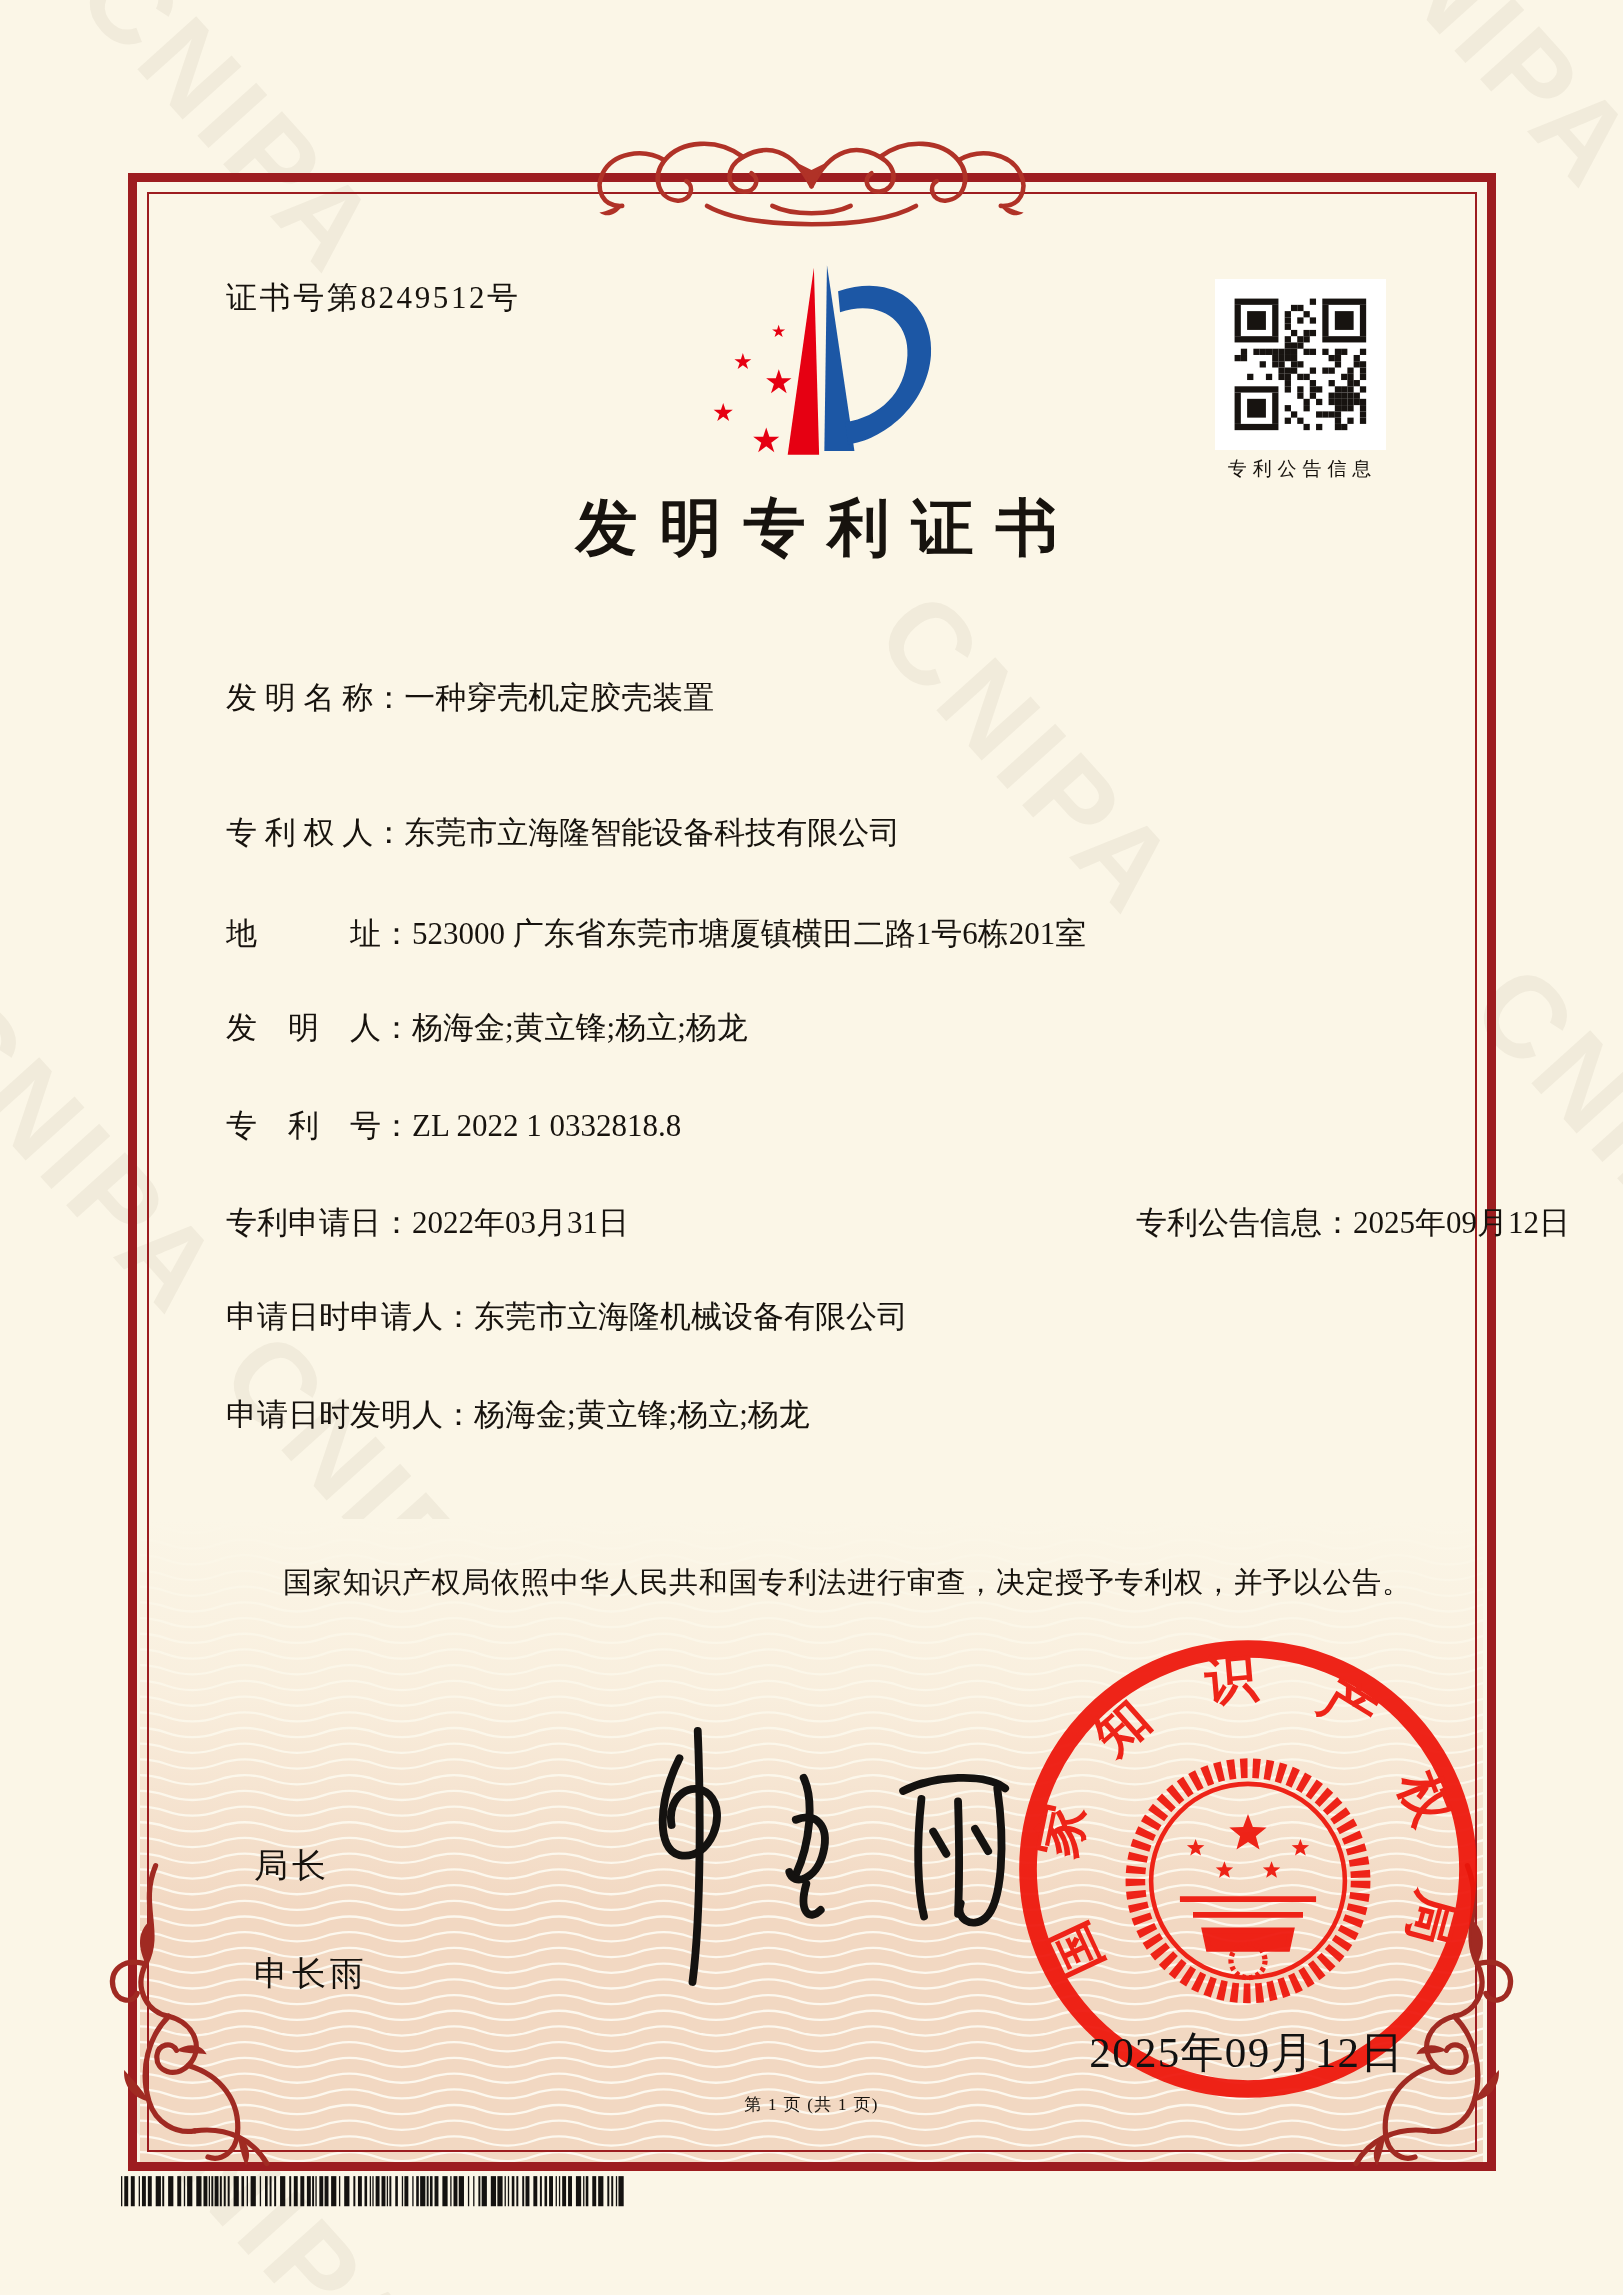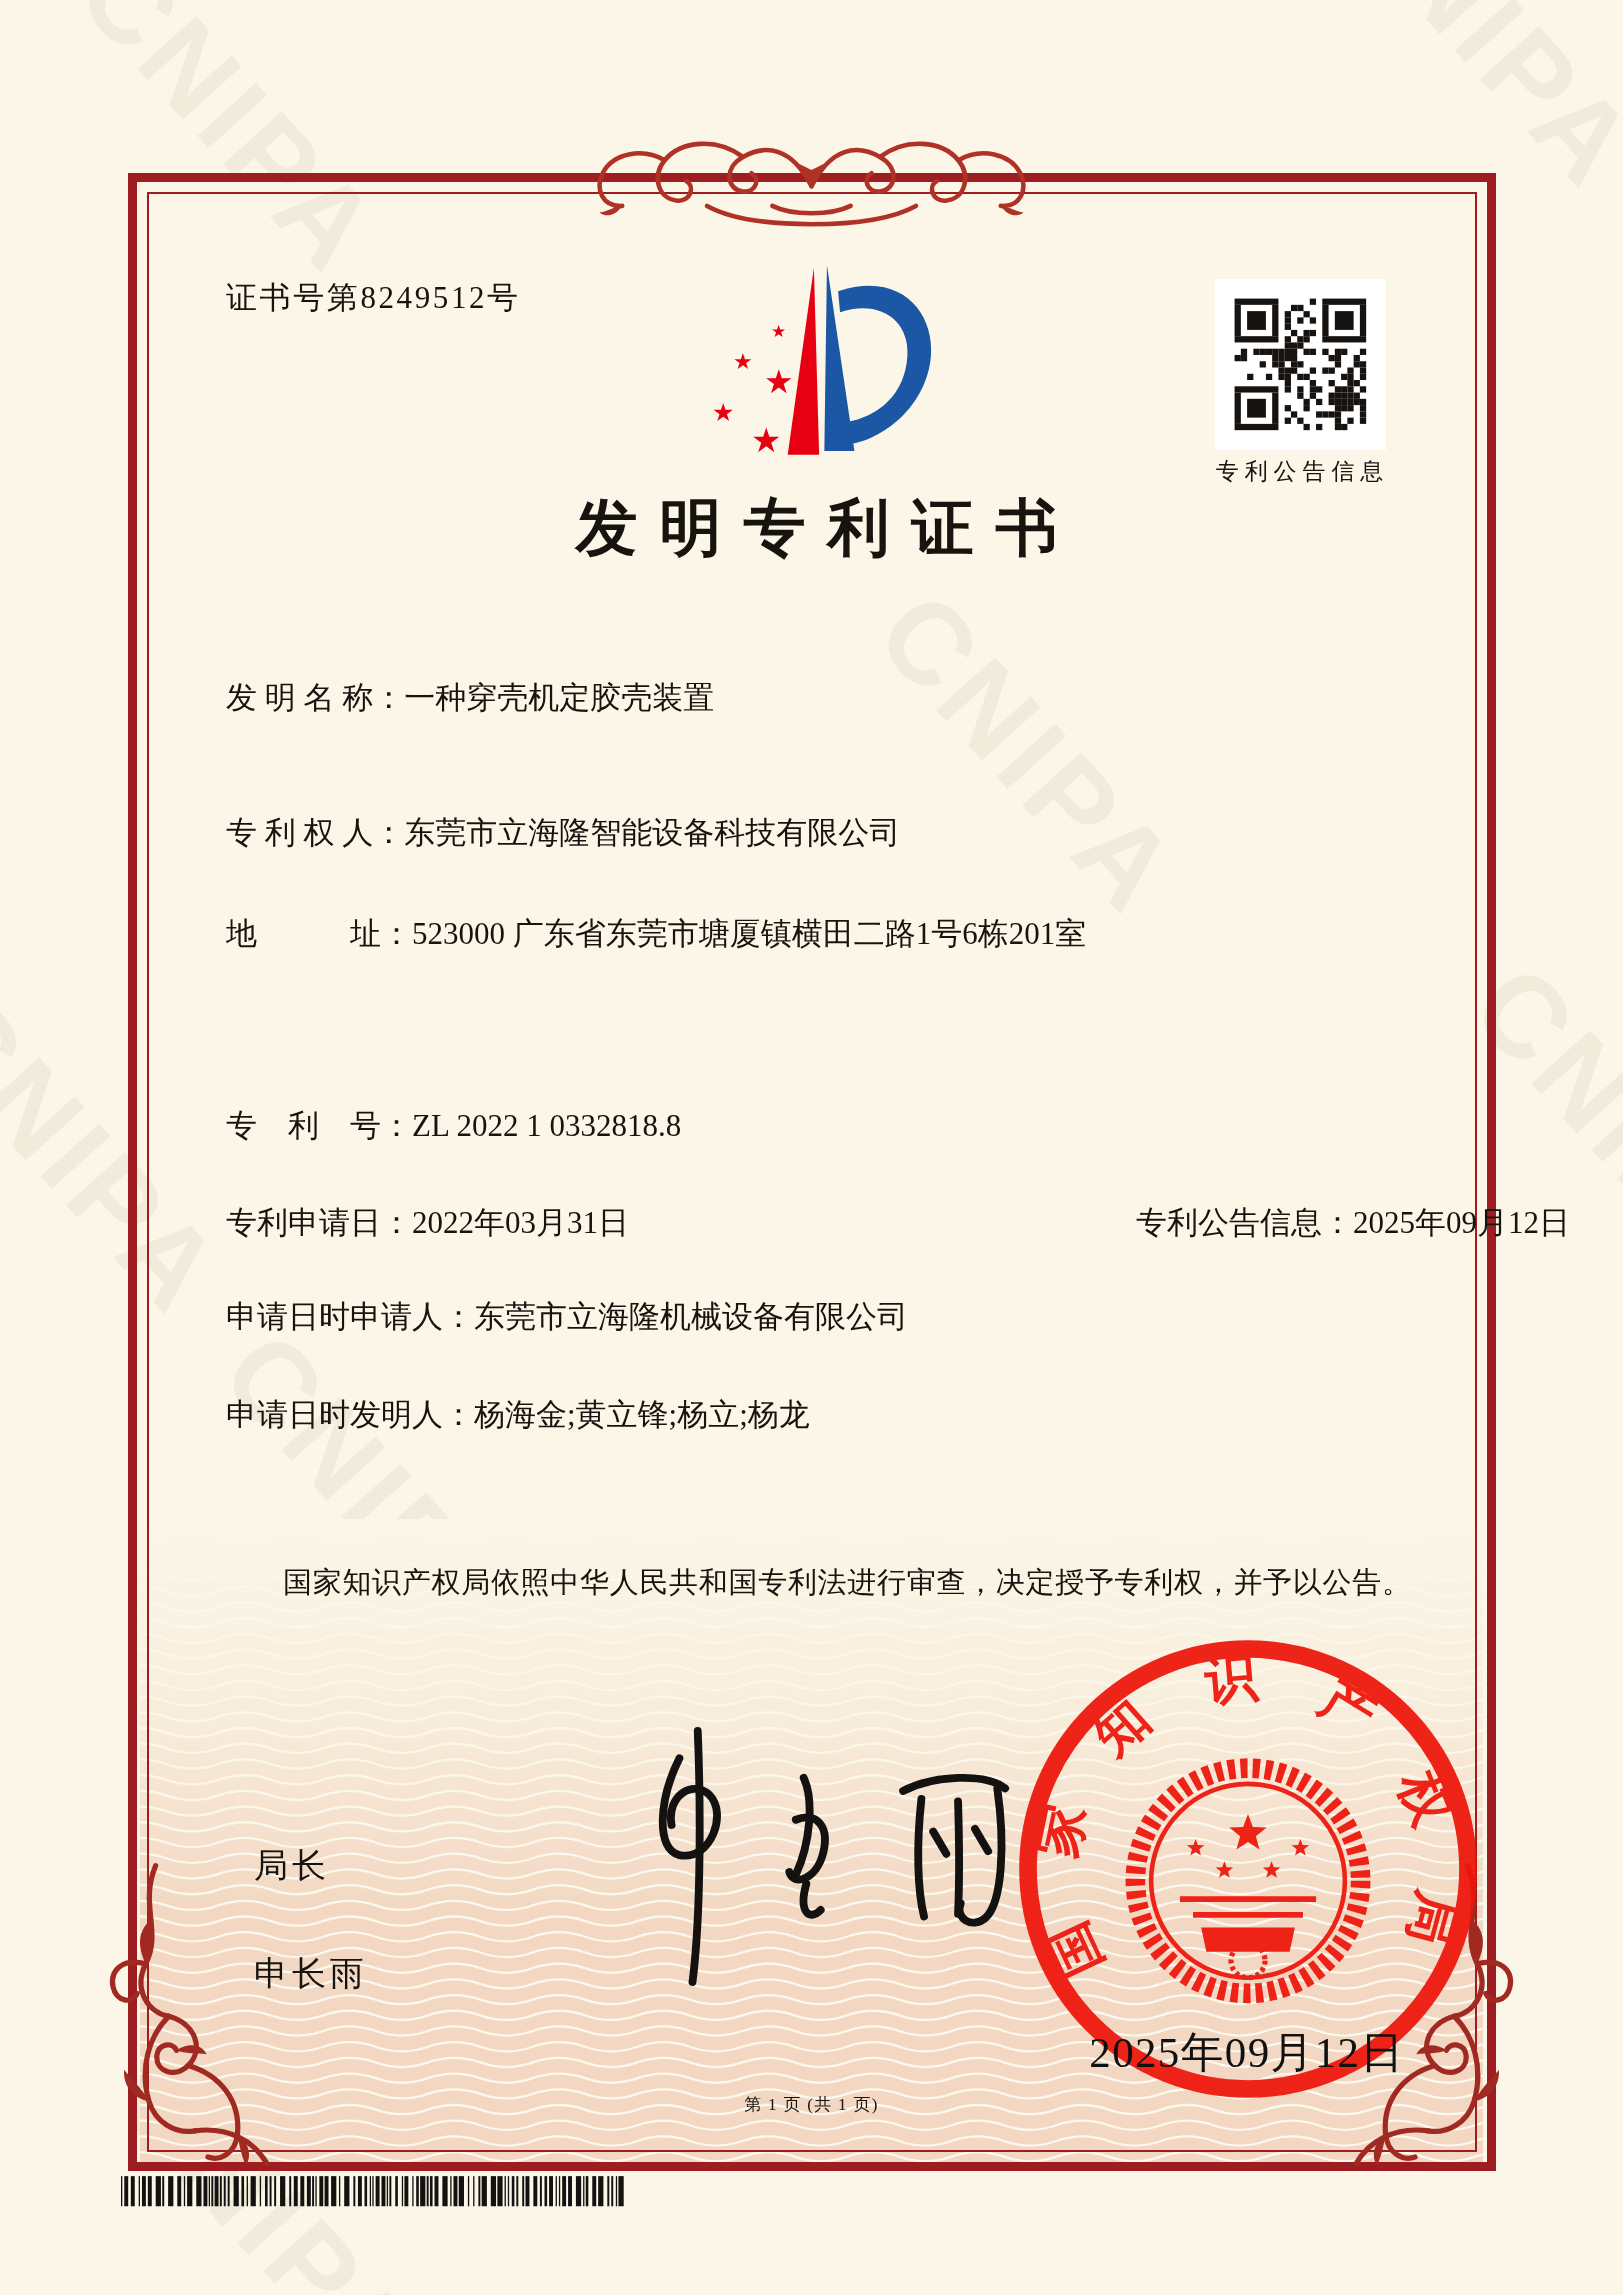--- a/index.html
+++ b/index.html
@@ -19,21 +19,21 @@
   
   .frame-outer{left:128px;top:173px;width:1368px;height:1998px;border:9.2px solid #9d1d20;box-sizing:border-box;}
   .frame-inner{left:147px;top:192px;width:1330px;height:1960px;border:2.6px solid #9d1d20;box-sizing:border-box;}
   
   #wavezone{left:140px;top:1519px;width:1343px;height:651px;overflow:hidden;}
   #wavefade{left:0;top:0;width:100%;height:60%;
     background:linear-gradient(to bottom,rgba(251,246,231,1) 0%,rgba(251,246,231,0.75) 45%,rgba(251,246,231,0) 100%);}
   
   .certno{left:226px;top:277px;font-size:31px;letter-spacing:2.6px;}
   .qr-panel{left:1215px;top:279px;width:171px;height:171px;background:#fff;}
-  .qr-caption{left:1198px;top:456px;width:209px;text-align:center;font-size:23px;letter-spacing:5.9px;}
+  .qr-caption{left:1198px;top:456px;width:209px;text-align:center;font-size:19px;letter-spacing:5.9px;}
   .title{left:0;top:486px;width:1623px;text-align:center;font-size:62px;font-weight:600;letter-spacing:22px;white-space:nowrap;margin-left:16px;}
   .row{position:absolute;left:226px;font-size:31px;white-space:nowrap;}
   .row .lbl{display:inline-block;}
   .col2{position:absolute;left:910px;top:0;font-size:31px;white-space:nowrap;}
   .legal{position:absolute;font-size:29px;white-space:nowrap;letter-spacing:0.7px;}
   .signer{left:254px;font-size:34px;letter-spacing:3.9px;margin-top:36px;}
   .footer{left:0;top:2093px;width:1623px;text-align:center;font-size:17px;letter-spacing:1.3px;}
   .sealdate{left:1018px;top:2024px;width:458px;text-align:center;font-size:43px;letter-spacing:1.3px;color:#111;z-index:6;}
   .star{position:absolute;color:#e60012;line-height:1;font-family:"DejaVu Sans",sans-serif;}
   svg{display:block;}
@@ -311,20 +311,23 @@
 
   <div class="row" style="top:677px;">
     <span class="lbl">发 明 名 称：</span><span>一种穿壳机定胶壳装置</span>
   </div>
   <div class="row" style="top:812px;">
     <span class="lbl">专 利 权 人：</span><span>东莞市立海隆智能设备科技有限公司</span>
   </div>
   <div class="row" style="top:913px;">
     <span class="lbl">地　　　址：</span><span>523000 广东省东莞市塘厦镇横田二路1号6栋201室</span>
   </div>
+  <div class="row" style="top:1007px;">
+    <span class="lbl">发　明　人：</span><span>杨海金;黄立锋;杨立;杨龙</span>
+  </div>
   <div class="row" style="top:1105px;">
     <span class="lbl">专　利　号：</span><span>ZL 2022 1 0332818.8</span>
   </div>
   <div class="row" style="top:1202px;">
     <span class="lbl">专利申请日：</span><span>2022年03月31日</span>
     <span class="col2">
       <span class="lbl">专利公告信息：</span><span>2025年09月12日</span>
     </span>
   </div>
   <div class="row" style="top:1296px;">

